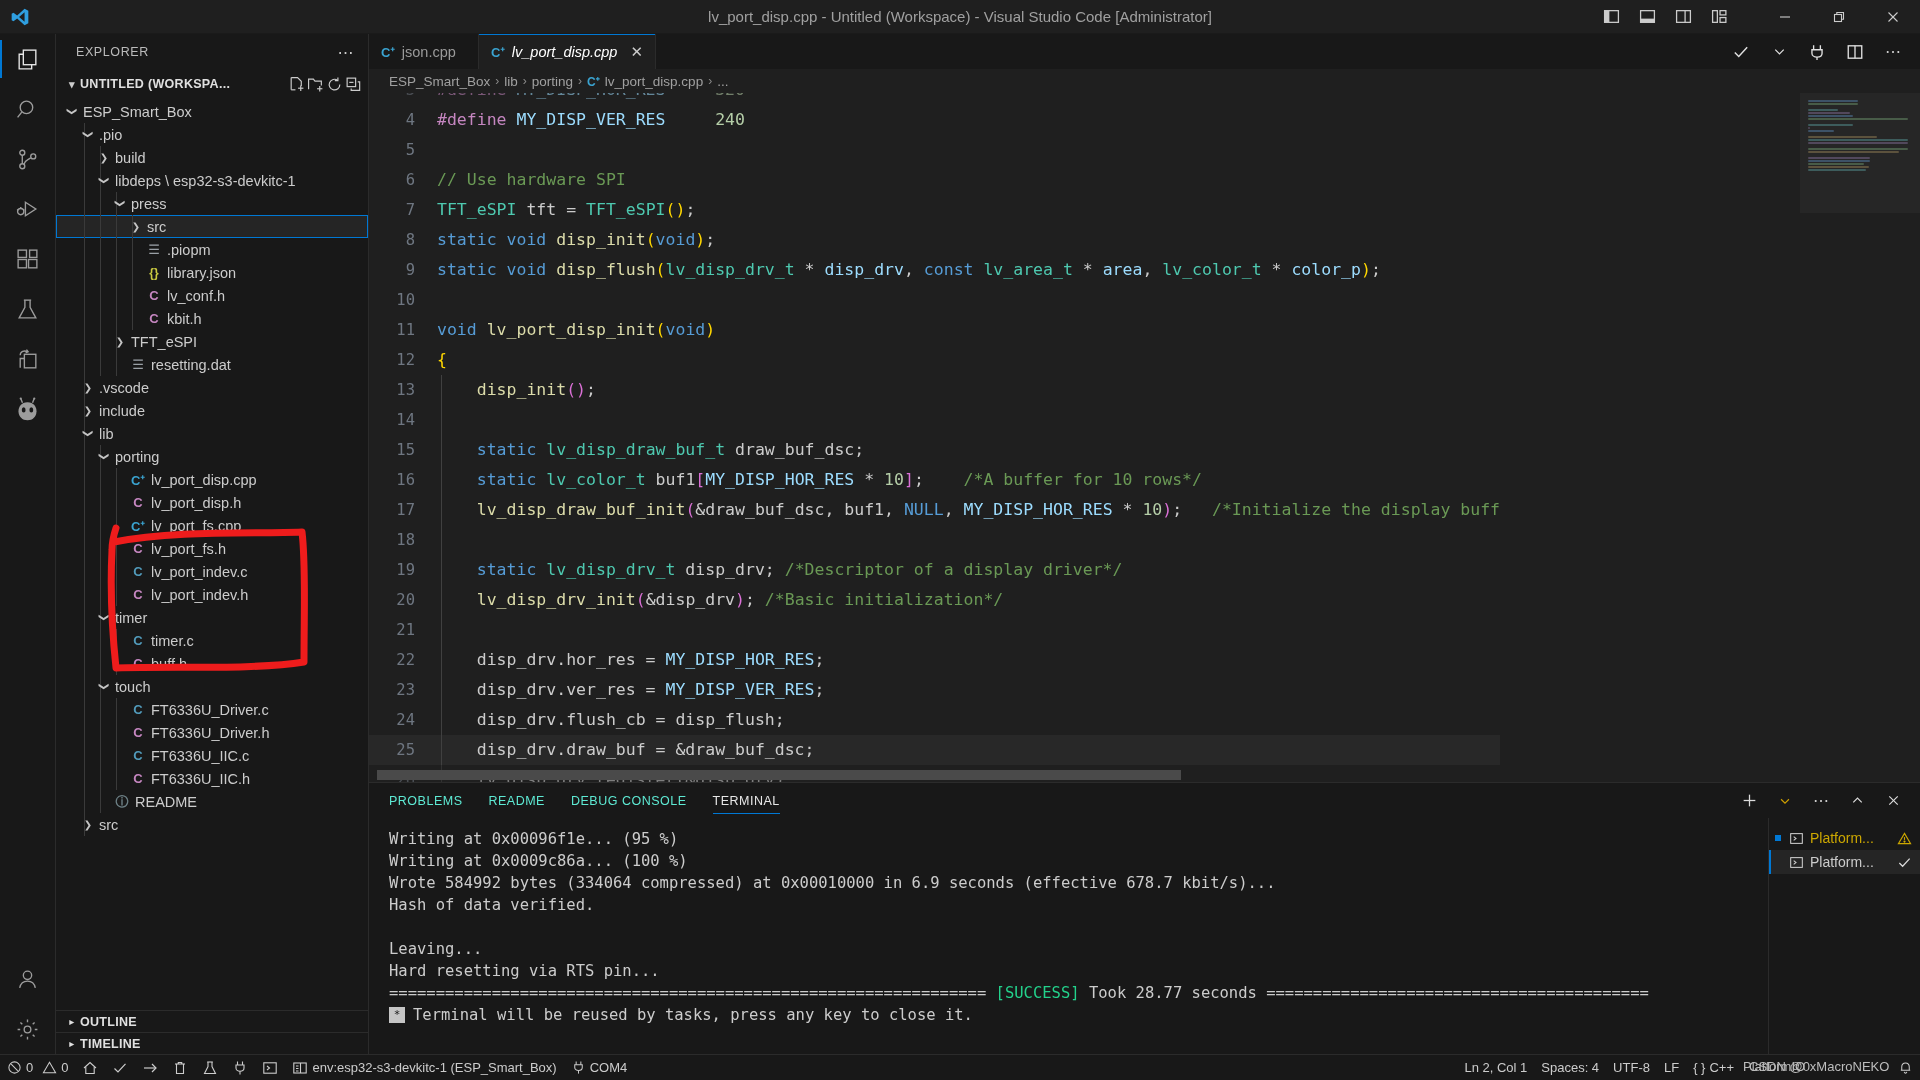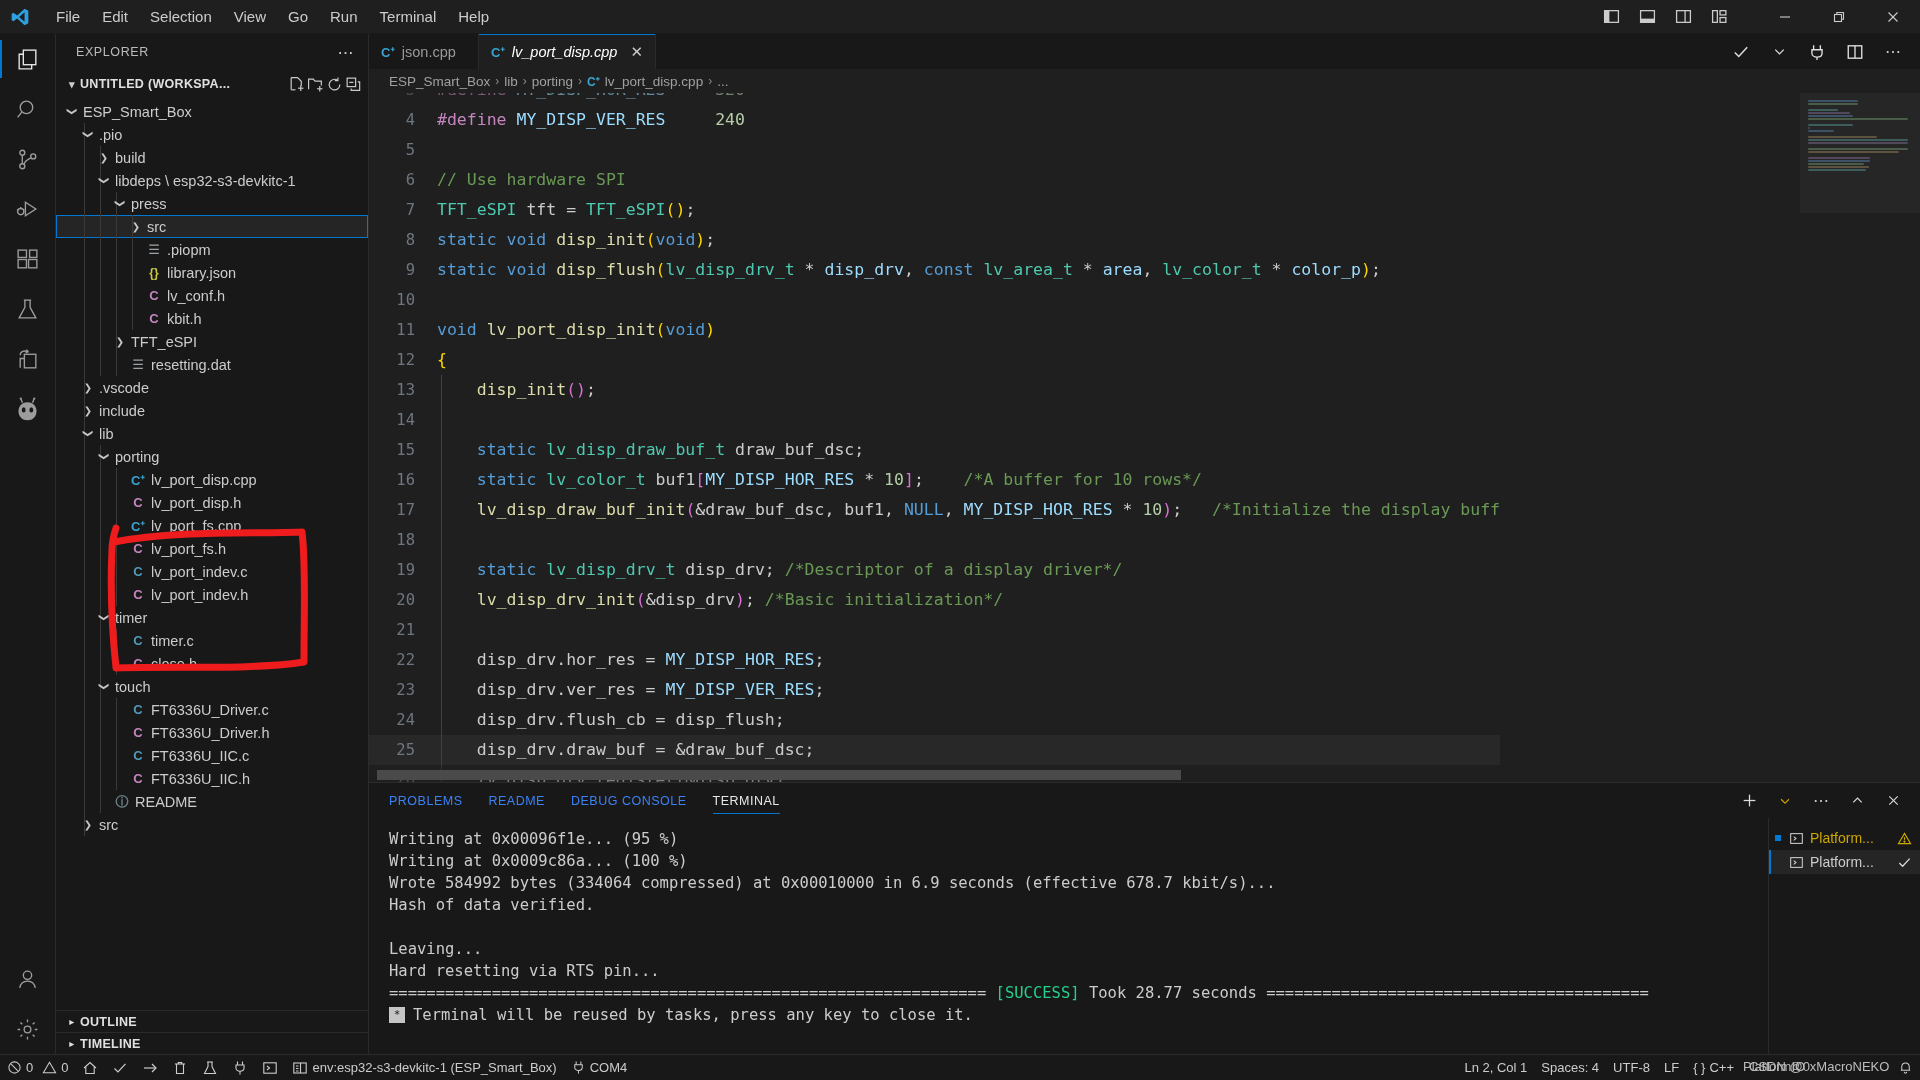--- a/index.html
+++ b/index.html
@@ -153,21 +153,21 @@
   .mm-slider { position: absolute; top: 0; left: 0; right: 0; height: 120px; background: rgba(255,255,255,.035); }
   .scroll-h {
     position: absolute; left: 0; right: 134px; bottom: 0; height: 12px;
   }
   .scroll-h .thumb { height: 10px; background: #4a4a4a; width: 62%; margin-left: 8px; border-radius: 0; }
 
   
   .panel { height: 272px; flex: 0 0 272px; background: #181818; display: flex; flex-direction: column;
            border-top: 1px solid #2b2b2b; }
   .panel-tabs { height: 35px; flex: 0 0 35px; display: flex; align-items: center; padding-left: 20px; gap: 26px; }
-  .ptab { font-size: 12.5px; letter-spacing: .5px; color: #3b82f6; height: 35px; display: flex;
+  .ptab { font-size: 12.5px; letter-spacing: .5px; color: #5eead4; height: 35px; display: flex;
           align-items: center; position: relative; }
   .ptab.active { color: #e7e7e7; }
   .ptab.active::after {
     content: ""; position: absolute; left: 0; right: 0; bottom: 4px; height: 1px; background: #0078d4;
   }
   .panel-actions { margin-left: auto; display: flex; align-items: center; gap: 2px; padding-right: 10px; }
   .panel-body { flex: 1; display: flex; min-height: 0; justify-content: center; }
   .term {
     flex: 1; padding: 10px 0 0 20px; font-family: "DejaVu Sans Mono", monospace;
     font-size: 15.5px; line-height: 22px; color: #cccccc; overflow: hidden; white-space: pre;
@@ -208,30 +208,21 @@
 
 <div class="app">
 
   <div class="titlebar">
     <div class="vscode-logo">
       <svg width="20" height="20" viewBox="0 0 24 24">
         <path d="M17.5 2.2 L22 4.4 V19.6 L17.5 21.8 L8.6 13.8 L4.2 17.2 L2 16 V8 L4.2 6.8 L8.6 10.2 Z" fill="#2f9fe0"></path>
         <path d="M17.5 6.2 L10.9 12 L17.5 17.8 Z" fill="#1f1f1f"></path>
       </svg>
     </div>
-    <div class="menu">
-      <div class="menu-item">File</div>
-      <div class="menu-item">Edit</div>
-      <div class="menu-item">Selection</div>
-      <div class="menu-item">View</div>
-      <div class="menu-item">Go</div>
-      <div class="menu-item">Run</div>
-      <div class="menu-item">Terminal</div>
-      <div class="menu-item">Help</div>
-    </div>
+    <div class="title-center">lv_port_disp.cpp - Untitled (Workspace) - Visual Studio Code [Administrator]</div>
     <div class="title-right">
       <div class="layout-icons">
         <div class="tb-icon">
           <svg width="17" height="17" viewBox="0 0 16 16">
               <rect x="1.5" y="2.5" width="13" height="11" fill="none" stroke="#ccc" stroke-width="1.2"></rect>
               <rect x="1.5" y="2.5" width="4.5" height="11" fill="#ccc"></rect>
             </svg>
         </div>
         <div class="tb-icon">
           <svg width="17" height="17" viewBox="0 0 16 16">
@@ -591,21 +582,21 @@
             <span class="ficon c-src">C</span>
             <span class="rlabel">timer.c</span>
           </div>
           <div class="row">
             <div class="indent-guide" style="left: 28px;"></div>
             <div class="indent-guide" style="left: 44px;"></div>
             <div class="indent-guide" style="left: 60px;"></div>
             <div style="width: 56px; flex: 0 0 56px;"></div>
             <span class="twisty-cell"></span>
             <span class="ficon c-header">C</span>
-            <span class="rlabel">close.h</span>
+            <span class="rlabel">buff.h</span>
           </div>
           <div class="row">
             <div class="indent-guide" style="left: 28px;"></div>
             <div class="indent-guide" style="left: 44px;"></div>
             <div style="width: 40px; flex: 0 0 40px;"></div>
             <span class="twisty-cell" style="transform: rotate(90deg);">❯</span>
             <span class="rlabel">touch</span>
           </div>
           <div class="row">
             <div class="indent-guide" style="left: 28px;"></div>

